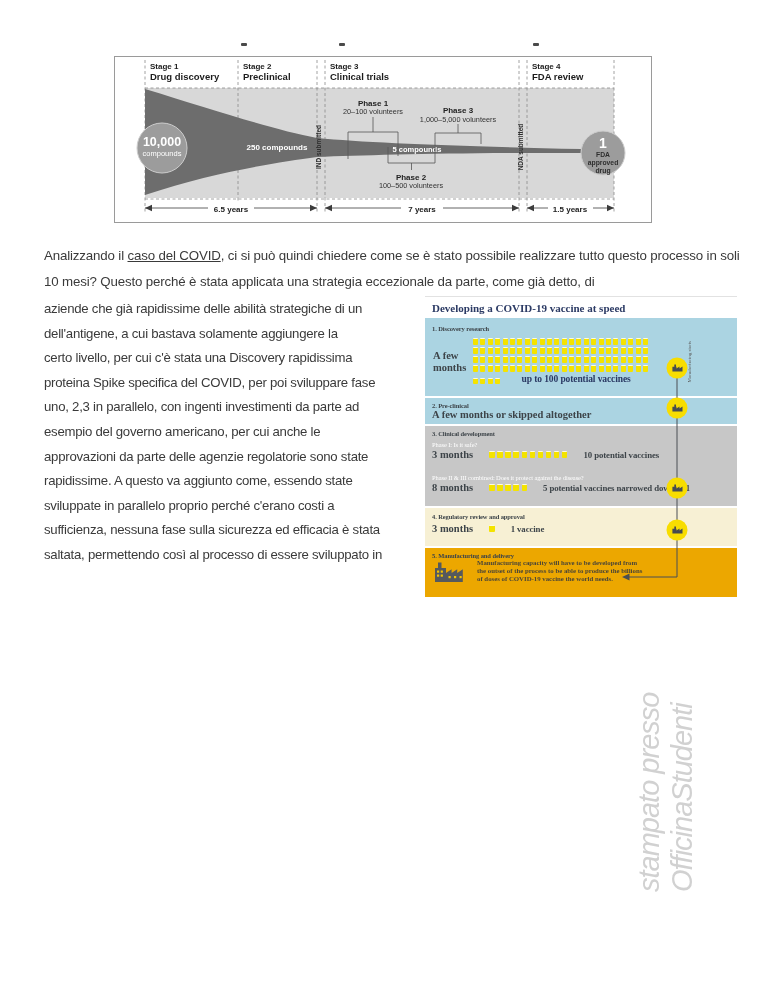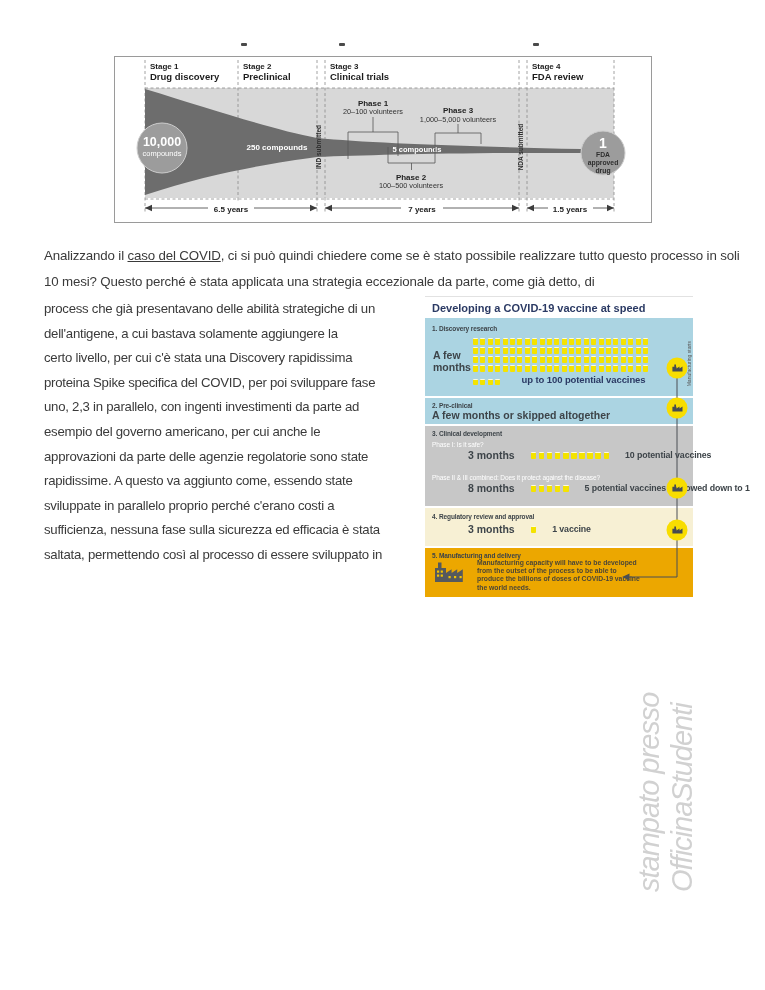--- a/index.html
+++ b/index.html
@@ -16,21 +16,21 @@
   
   .intro{position:absolute;left:44px;top:243px;width:700px;margin:0;
          font-size:13.3px;line-height:26.4px;letter-spacing:-0.15px;color:#3a3a3a;}
   .intro .u{text-decoration:underline;}
 
   
   .wrap-col{position:absolute;left:44px;top:297px;width:380px;}
   .wline{font-size:13.2px;line-height:24.6px;white-space:nowrap;letter-spacing:-0.25px;color:#3a3a3a;}
 
   
-  .ig{position:absolute;left:425px;top:296px;width:268px;height:301px;font-family:Liberation Sans, sans-serif;}
+  .ig{position:absolute;left:425px;top:296px;width:312px;height:301px;font-family:Liberation Serif, serif;}
   .ig-title{position:absolute;left:0;top:0;width:100%;height:22px;background:#ffffff;border-top:1px solid #e2e2e2;
             box-sizing:border-box;color:#2b3a64;font-weight:bold;font-size:11px;line-height:22px;padding-left:7px;}
   .ig section{position:absolute;left:0;width:100%;box-sizing:border-box;}
   .s1{top:22px;height:78px;background:#abd4e2;}
   .s2{top:102px;height:26px;background:#abd4e2;padding-left:16px;}
   .s3{top:130px;height:80px;background:#c7c7c7;}
   .s4{top:212px;height:38px;background:#f7f0d4;}
   .s5{top:252px;height:49px;background:#eca700;}
   .ig-h{position:absolute;left:7px;font-size:6.5px;font-weight:bold;color:#3d4449;letter-spacing:-0.1px;}
   .s1 .ig-h{top:7px}.s2 .ig-h{top:4px}.s3 .ig-h{top:4px}.s4 .ig-h{top:5px}.s5 .ig-h{top:4px}
@@ -38,21 +38,21 @@
                font-weight:bold;color:#3d4449;}
   .s1-grid{position:absolute;left:48px;top:20px;width:181px;display:flex;flex-wrap:wrap;
            column-gap:2.4px;row-gap:2.6px;align-items:flex-end;}
   .vial{width:5px;height:6.5px;background:#f4e300;border-top:1.6px solid #fdfbe0;
         border-radius:1px;box-sizing:border-box;flex:0 0 auto;}
   .contents{display:contents;}
   .grid-note{font-size:9.5px;font-weight:bold;color:#2b3a64;white-space:nowrap;margin-left:19px;letter-spacing:-0.1px;}
   .s2-duration{position:absolute;left:7px;top:11px;font-size:10.5px;font-weight:bold;color:#3d4449;}
   .q{position:absolute;left:7px;font-size:6.5px;color:#ffffff;letter-spacing:-0.1px;}
   .q1{top:15px}.q2{top:48px}
-  .row{position:absolute;left:7px;display:flex;align-items:center;gap:16px;white-space:nowrap;margin-left:36px;}
+  .row{position:absolute;left:7px;display:flex;align-items:center;gap:16px;white-space:nowrap;}
   .r1{top:23px}.r2{top:56px}
   .s4 .row{top:15px}
   .row .duration{font-size:10.5px;font-weight:bold;color:#3d4449;}
   .row-vials{display:flex;gap:2.6px;align-items:flex-end;}
   .row .vial{width:5.5px;height:7px;}
   .row .result{font-size:8.8px;font-weight:bold;color:#3d4449;letter-spacing:-0.1px;}
   .s5-note{position:absolute;left:52px;top:11px;width:168px;font-size:6.8px;line-height:8.2px;
            font-weight:bold;color:#4c4636;}
   .s5-fact{position:absolute;left:10px;top:13px;}
   .ig-overlay{position:absolute;left:0;top:0;z-index:5;pointer-events:none;}
@@ -155,21 +155,21 @@
       <rect x="434" y="146" width="45" height="12" fill="#ffffff"></rect>
       <text x="117" y="155.5" text-anchor="middle" font-size="8" font-weight="bold" fill="#222">6.5 years</text>
       <text x="308" y="155.5" text-anchor="middle" font-size="8" font-weight="bold" fill="#222">7 years</text>
       <text x="456" y="155.5" text-anchor="middle" font-size="8" font-weight="bold" fill="#222">1.5 years</text>
     </g>
   </svg>
 
   <p class="intro"><span>Analizzando il </span><span class="u">caso del COVID</span><span>, ci si può quindi chiedere come se è stato possibile realizzare tutto questo processo in soli 10 mesi? Questo perché è stata applicata una strategia eccezionale da parte, come già detto, di</span></p>
 
   <div class="wrap-col">
-      <div class="wline">process che già presentavano delle abilità strategiche di un</div>
+      <div class="wline">aziende che già rapidissime delle abilità strategiche di un</div>
       <div class="wline">dell'antigene, a cui bastava solamente aggiungere la</div>
       <div class="wline">certo livello, per cui c'è stata una Discovery rapidissima</div>
       <div class="wline">proteina Spike specifica del COVID, per poi sviluppare fase</div>
       <div class="wline">uno, 2,3 in parallelo, con ingenti investimenti da parte ad</div>
       <div class="wline">esempio del governo americano, per cui anche le</div>
       <div class="wline">approvazioni da parte delle agenzie regolatorie sono state</div>
       <div class="wline">rapidissime. A questo va aggiunto come, essendo state</div>
       <div class="wline">sviluppate in parallelo proprio perché c'erano costi a</div>
       <div class="wline">sufficienza, nessuna fase sulla sicurezza ed efficacia è stata</div>
       <div class="wline">saltata, permettendo così al processo di essere sviluppato in</div>

